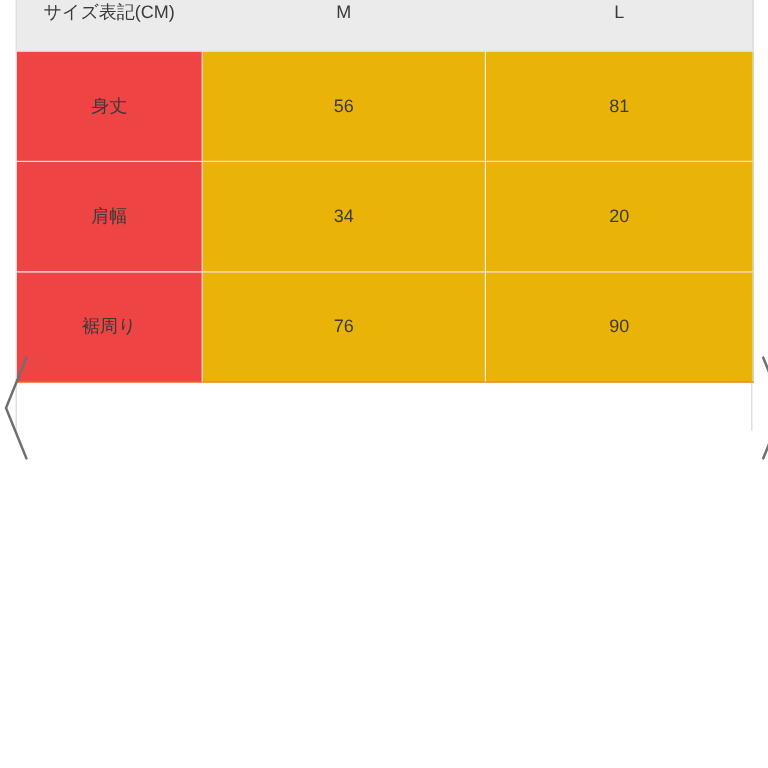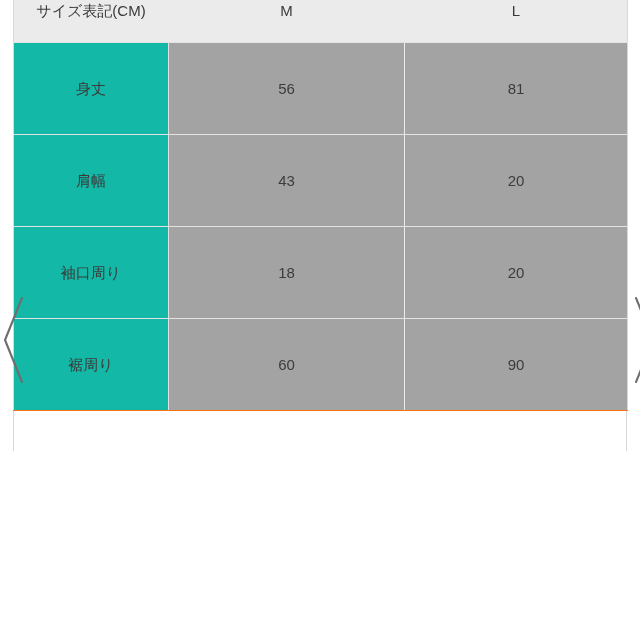--- a/index.html
+++ b/index.html
@@ -74,28 +74,28 @@
     height: 63px;
     color: #3a3a3a;
     border-bottom: 1px solid #d5d5d5;
     font-size: 15px;
   }
   thead th.head-label {
     background: #ebebeb;
   }
 
   tbody th.row-label {
-    background: #14b8a6;
+    background: #ef4444;
     color: #3a3a3a;
     height: 91px;
     font-size: 15px;
     border-right: 1px solid #e0e0e0;
   }
   tbody td.val {
-    background: #a3a3a3;
+    background: #eab308;
     color: #3c3c3c;
     height: 91px;
     font-size: 15px;
   }
   tbody tr:last-child th.row-label,
   tbody tr:last-child td.val {
     border-bottom: 1px solid #f97316;
     margin-left: 47px;
   }
 
@@ -143,31 +143,26 @@
           </tr>
         </thead>
         <tbody>
           <tr>
             <th class="row-label">身丈</th>
             <td class="val">56</td>
             <td class="val">81</td>
           </tr>
           <tr>
             <th class="row-label">肩幅</th>
-            <td class="val">43</td>
-            <td class="val">20</td>
-          </tr>
-          <tr>
-            <th class="row-label">袖口周り</th>
-            <td class="val">18</td>
+            <td class="val">34</td>
             <td class="val">20</td>
           </tr>
           <tr>
             <th class="row-label">裾周り</th>
-            <td class="val">60</td>
+            <td class="val">76</td>
             <td class="val">90</td>
           </tr>
         </tbody>
       </table>
 
       <div class="table-footer-strip"></div>
 
     </div>
   </div>
 

